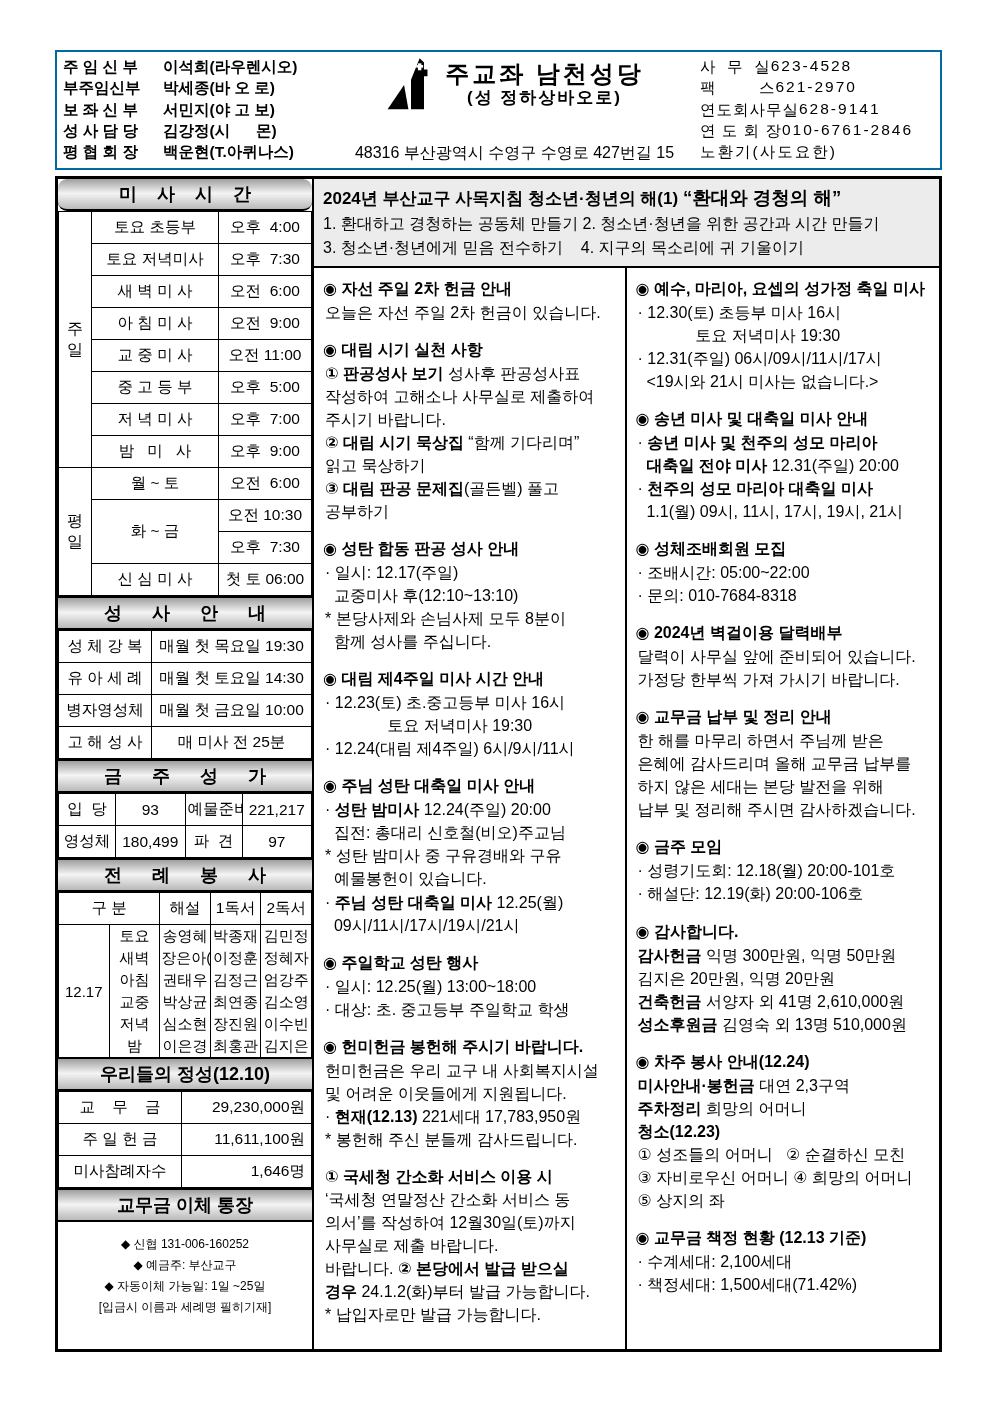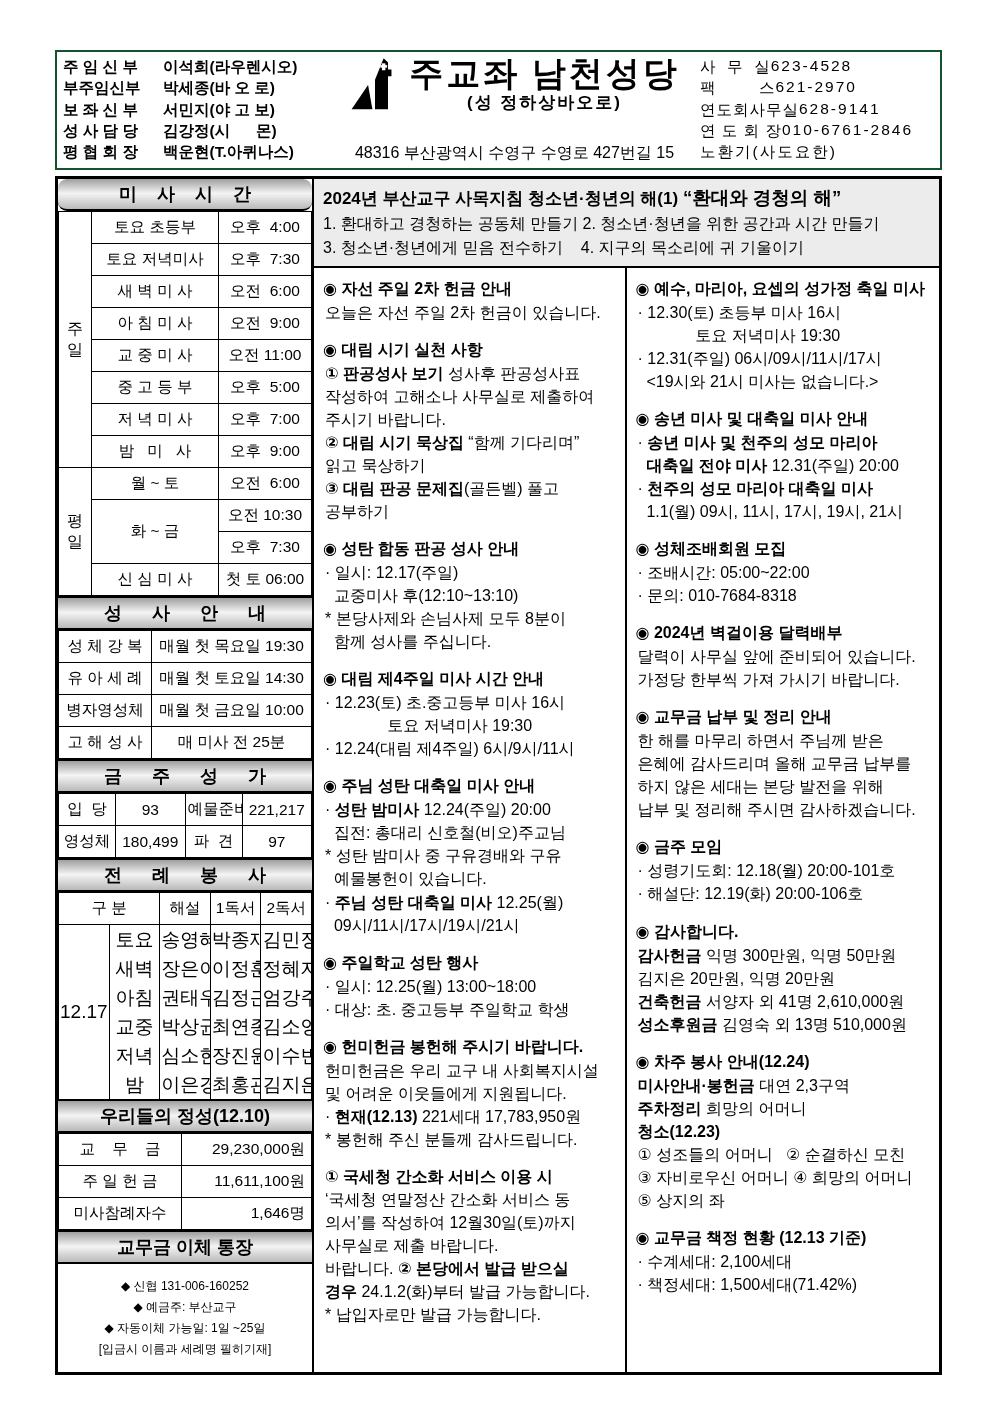--- a/index.html
+++ b/index.html
@@ -1,28 +1,28 @@
 <!DOCTYPE html>
 <html><head>
 <meta charset="utf-8">
 <style>
   html,body{margin:0;padding:0;background:#fff;}
   body{font-family:"Liberation Sans","DejaVu Sans",sans-serif;color:#000;}
   .page{width:992px;height:1403px;box-sizing:border-box;padding:50px 50px 0 55px;background:#fff;overflow:hidden;}
 
   
-  .header-box{border:2px solid #14532d;height:120px;display:flex;box-sizing:border-box;margin-bottom:6px;}
+  .header-box{border:2px solid #0369a1;height:120px;display:flex;box-sizing:border-box;margin-bottom:6px;}
   .hdr-left{width:268px;padding:5px 6px;display:flex;flex-direction:column;justify-content:space-between;font-size:15.5px;font-weight:bold;}
   .staff-row{display:flex;white-space:pre;}
   .staff-role{width:100px;}
   .hdr-center{flex:1;display:flex;flex-direction:column;align-items:center;border-left:0;}
   .hdr-center-top{display:flex;align-items:center;gap:8px;margin-top:2px;}
   .logo svg{width:52px;height:62px;display:block;}
   .title-wrap{text-align:center;}
-  .title-kr{font-size:34px;font-weight:900;letter-spacing:3px;line-height:1.05;font-family:Liberation Serif, serif;}
+  .title-kr{font-size:24px;font-weight:900;letter-spacing:3px;line-height:1.05;}
   .subtitle{font-size:17px;font-weight:bold;letter-spacing:2px;}
   .address{font-size:16px;margin-top:auto;padding-bottom:4px;white-space:pre;}
   .hdr-right{width:232px;padding:5px 8px;font-size:15.5px;display:flex;flex-direction:column;justify-content:space-between;}
   .contact-row{display:flex;justify-content:flex-start;white-space:pre;letter-spacing:1px;}
   .contact-row .v{letter-spacing:2px;}
 
   
   .main-box{border:3px solid #000;display:flex;box-sizing:border-box;}
   .left-col{width:256px;border-right:2px solid #000;box-sizing:border-box;}
   .right-area{flex:1;display:flex;flex-direction:column;}
@@ -31,21 +31,21 @@
   .bar{background:linear-gradient(to bottom,#9f9f9f,#f4f4f4 48%,#b9b9b9);border-top:2px solid #000;border-bottom:2px solid #000;text-align:center;font-weight:bold;font-size:18px;padding:3px 0;white-space:pre;}
   .bar.first{border-top:0;border-radius:9px;}
   table{border-collapse:collapse;width:100%;font-size:15.5px;table-layout:fixed;}
   td,th{border:1px solid #000;padding:5px 2px;text-align:center;white-space:pre;overflow:hidden;}
   .vlabel{white-space:pre-line;width:28px;font-size:16px;}
   .mass-name{width:122px;}
   .sac-label{width:88px;}
   .hymn-label{width:52px;}
   .lit-date{width:40px;font-size:14.5px;}
   .lit-time{width:36px;}
-  tr.lit-row td{border-top:0;border-bottom:0;padding:1.5px 1px;font-size:19px;}
+  tr.lit-row td{border-top:0;border-bottom:0;padding:1.5px 1px;font-size:15px;}
   .off-label{width:118px;}
   .off-val{text-align:right;padding-right:6px;}
   .account-box{padding:12px 8px;font-size:12px;line-height:1.75;text-align:center;}
   .account-line{white-space:pre;}
 
   
   .banner{background:#ececec;border-bottom:2px solid #000;padding:5px 9px 6px 9px;font-size:16px;line-height:1.5;}
   .banner-title{font-size:17px;font-weight:bold;white-space:pre-wrap;}
   .banner-emph{font-weight:900;font-size:18.5px;}
   .banner-ln{white-space:pre-wrap;}

